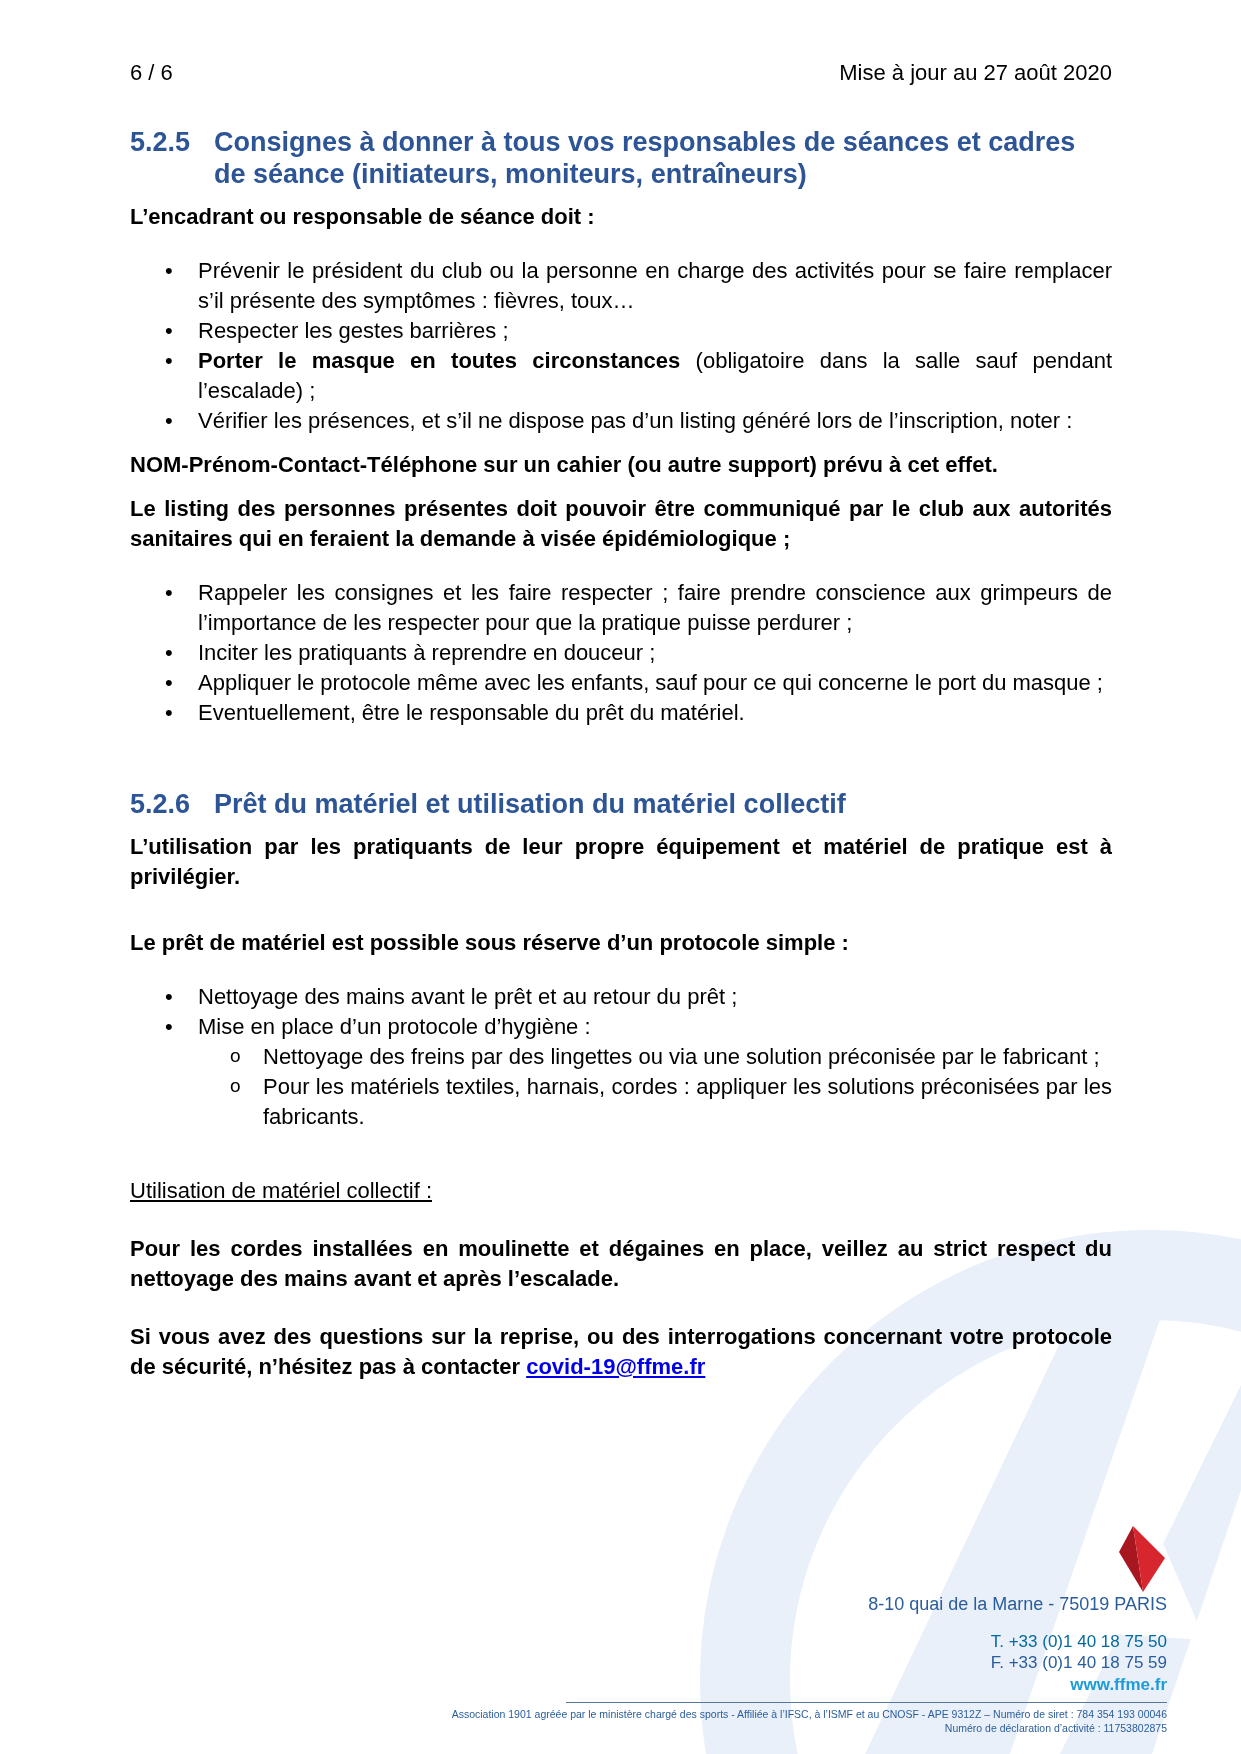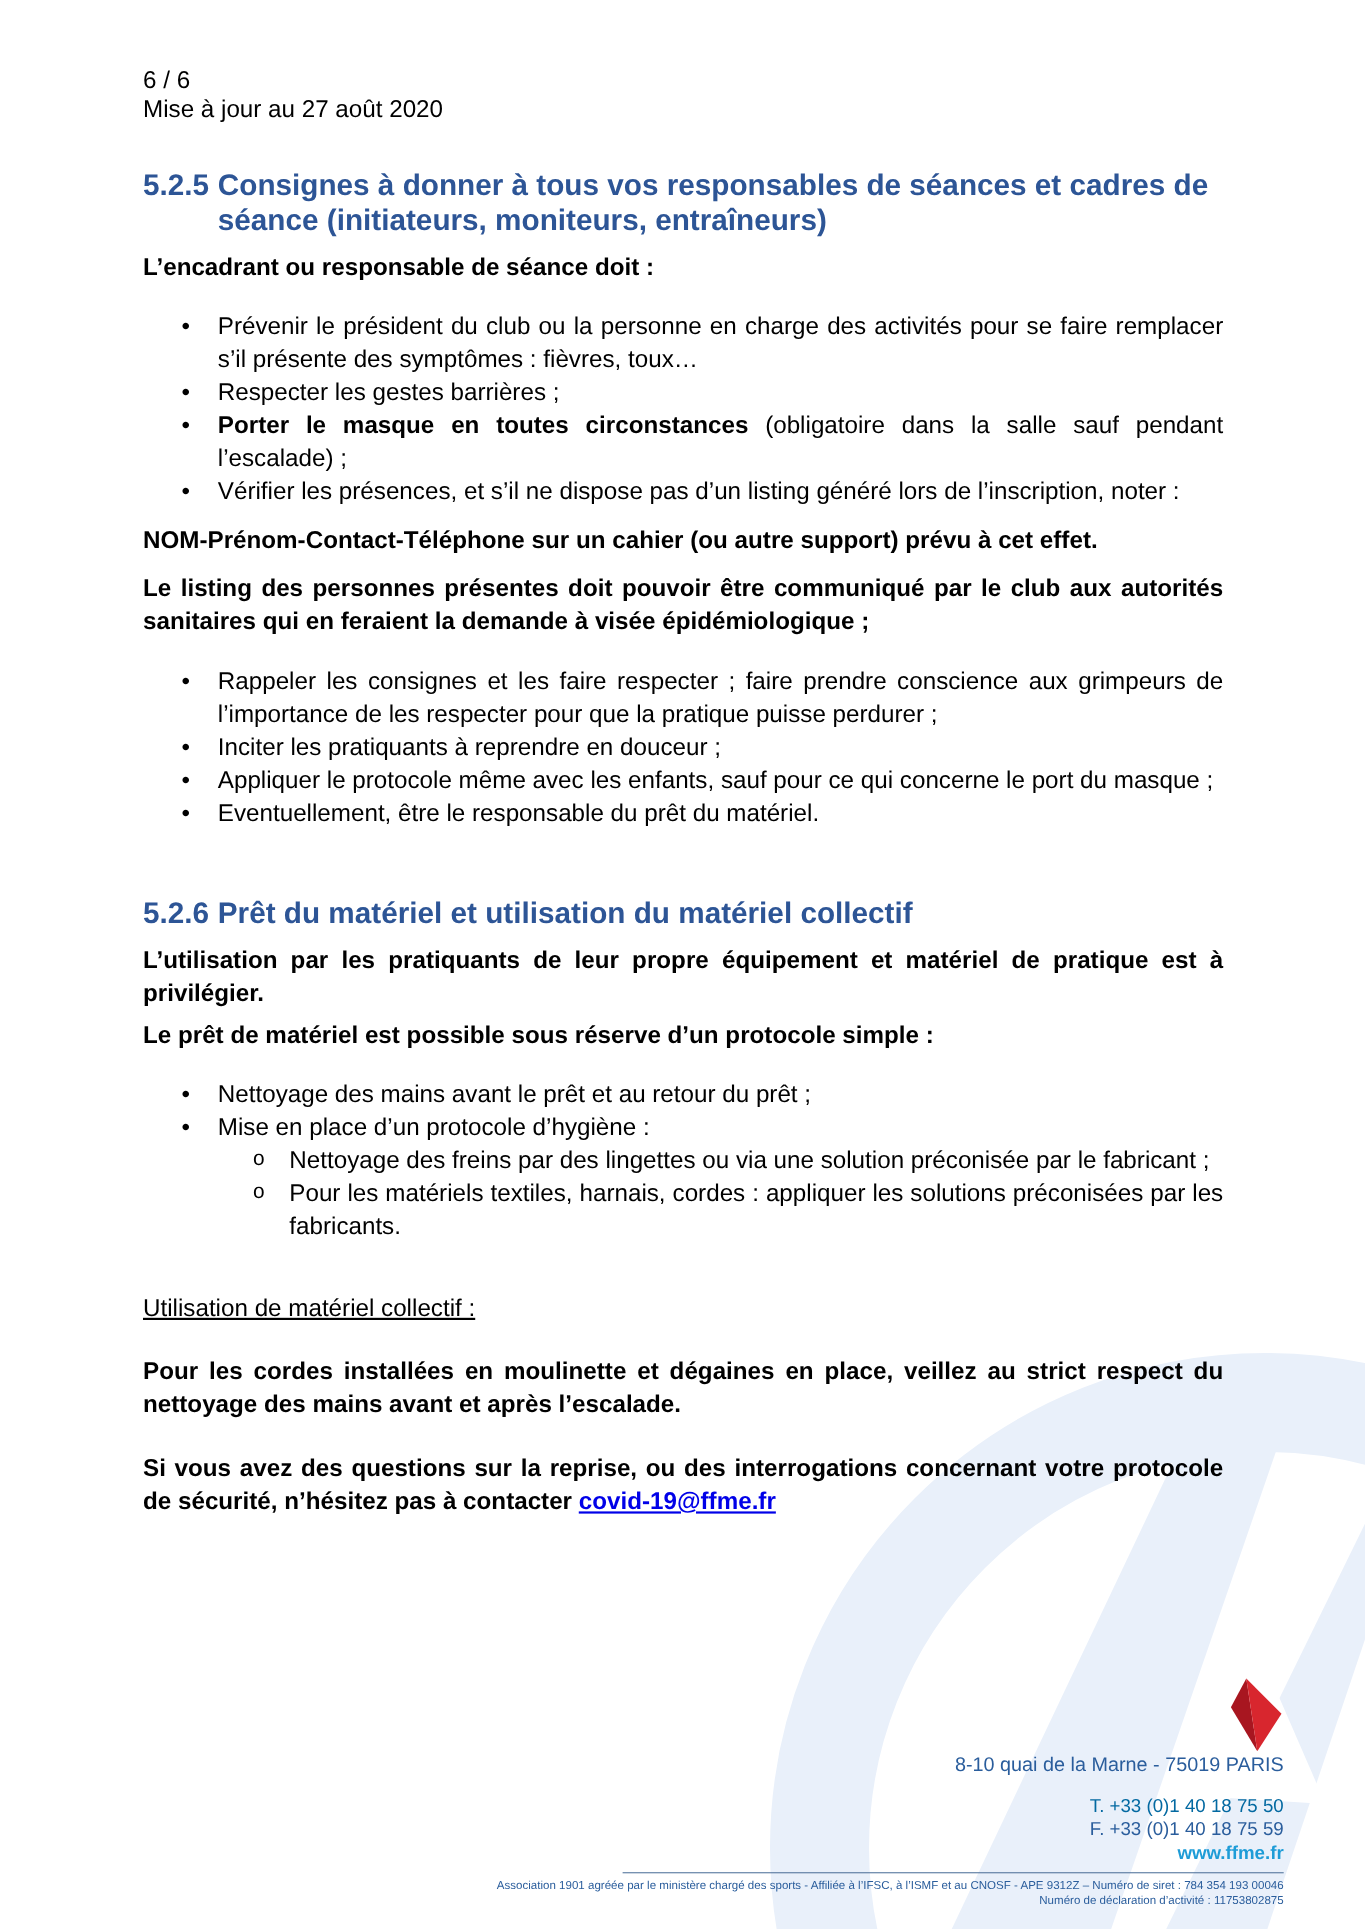--- a/index.html
+++ b/index.html
@@ -15,24 +15,24 @@
   .watermark{
     position:absolute;left:0;top:0;width:1241px;height:1754px;
     z-index:0;pointer-events:none;
   }
   
   .content{
     position:absolute;left:130px;top:0;width:982px;z-index:1;
   }
   .page-header{
     display:flex;justify-content:space-between;
-    margin-top:60px;font-size:22px;flex-direction:column;
+    margin-top:60px;font-size:22px;
   }
   h1.sec{
-    display:flex;gap:0;
+    display:flex;gap:16px;
     color:#2d5596;font-size:27px;line-height:32px;font-weight:bold;
     margin:40px 0 0 0;
   }
   h1.sec .h-num{width:68px;flex:none;}
   h1.sec .h-text{flex:1;}
   p.body, li{
     font-size:22px;line-height:30px;text-align:justify;
   }
   p.body{margin:14px 0 0 0;font-weight:bold;}
   p.intro{margin-top:12px;}
@@ -131,21 +131,21 @@
     <li><span class="bold"></span><span>Appliquer le protocole même avec les enfants, sauf pour ce qui concerne le port du masque ;</span></li>
     <li><span class="bold"></span><span>Eventuellement, être le responsable du prêt du matériel.</span></li>
   </ul>
 
   <h1 class="sec" style="margin-top:60px;justify-content:space-between;">
     <span class="h-num">5.2.6</span>
     <span class="h-text">Prêt du matériel et utilisation du matériel collectif</span>
   </h1>
 
   <p class="body intro">L’utilisation par les pratiquants de leur propre équipement et matériel de pratique est à privilégier.</p>
-  <p class="body" style="margin-top:8px;">Le prêt de matériel est possible sous réserve d’un protocole simple :</p>
+  <p class="body" style="margin-top:36px;">Le prêt de matériel est possible sous réserve d’un protocole simple :</p>
 
   <ul class="blist">
     <li>Nettoyage des mains avant le prêt et au retour du prêt ;</li>
     <li>Mise en place d’un protocole d’hygiène :</li>
   </ul>
   <ul class="sublist">
     <li>Nettoyage des freins par des lingettes ou via une solution préconisée par le fabricant ;</li>
     <li>Pour les matériels textiles, harnais, cordes : appliquer les solutions préconisées par les fabricants.</li>
   </ul>
 

